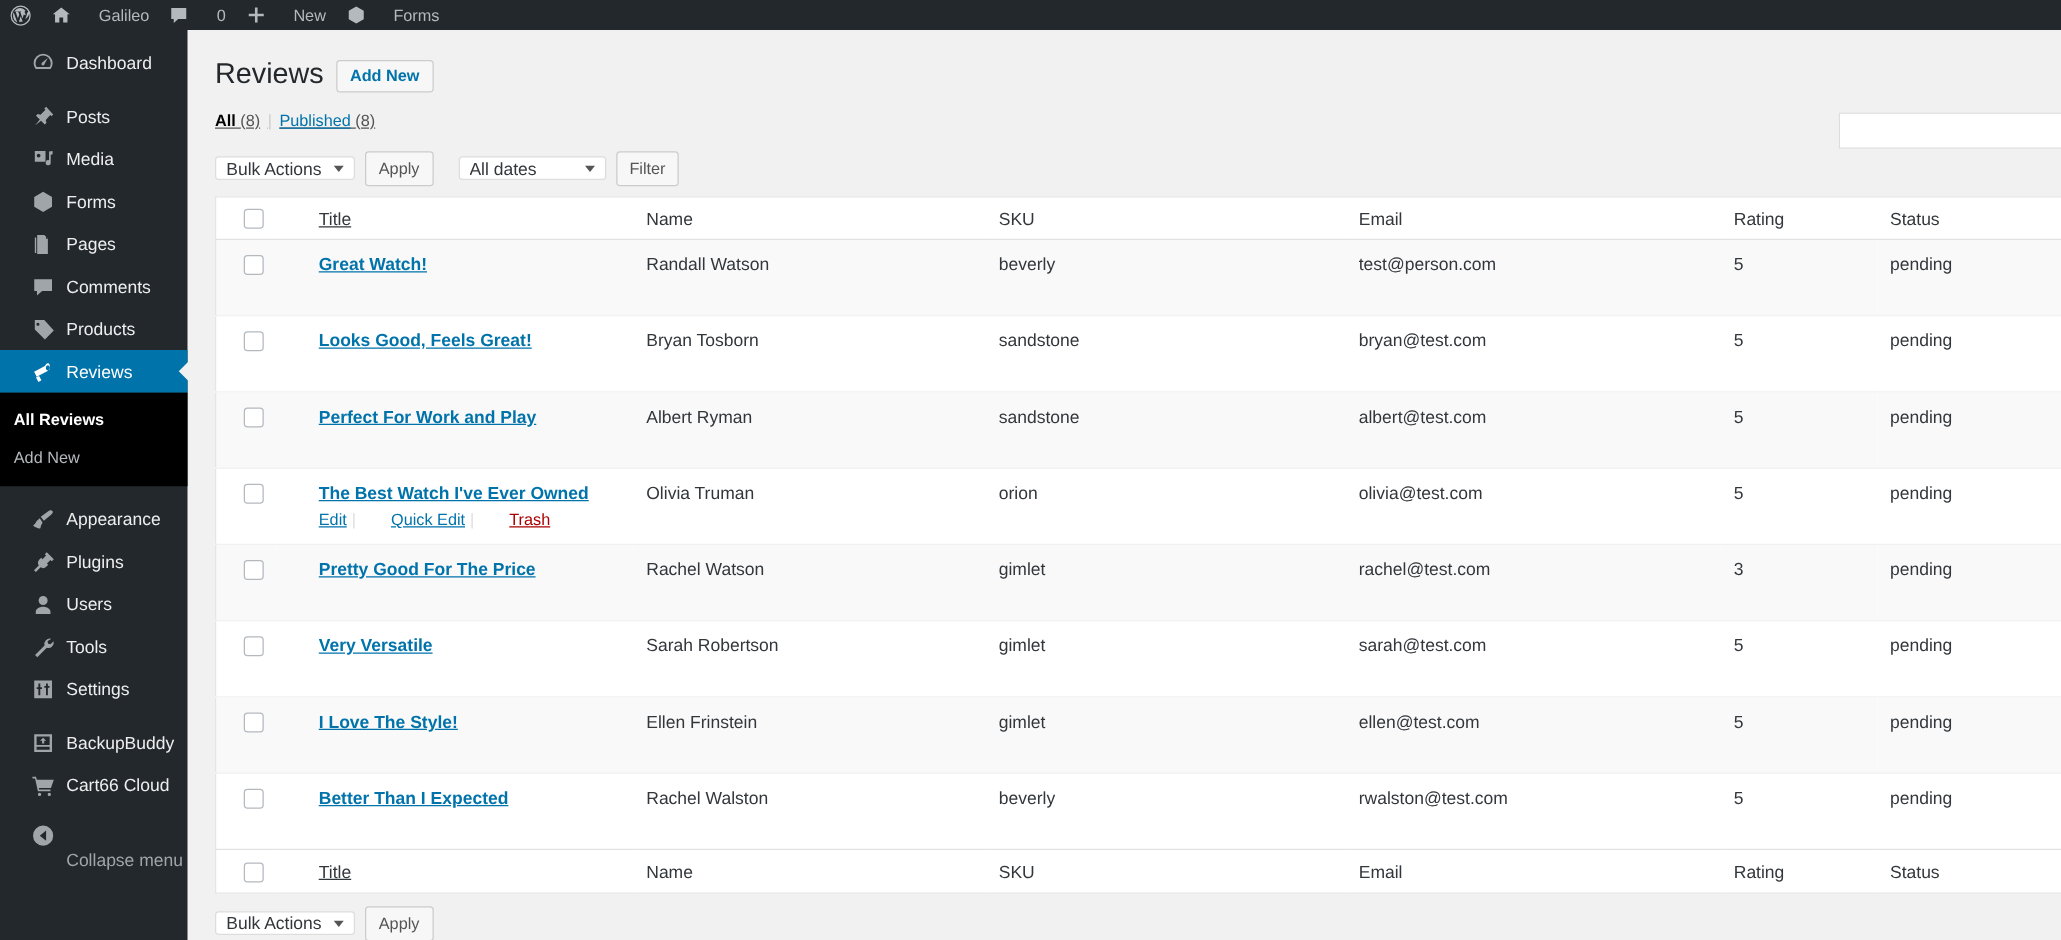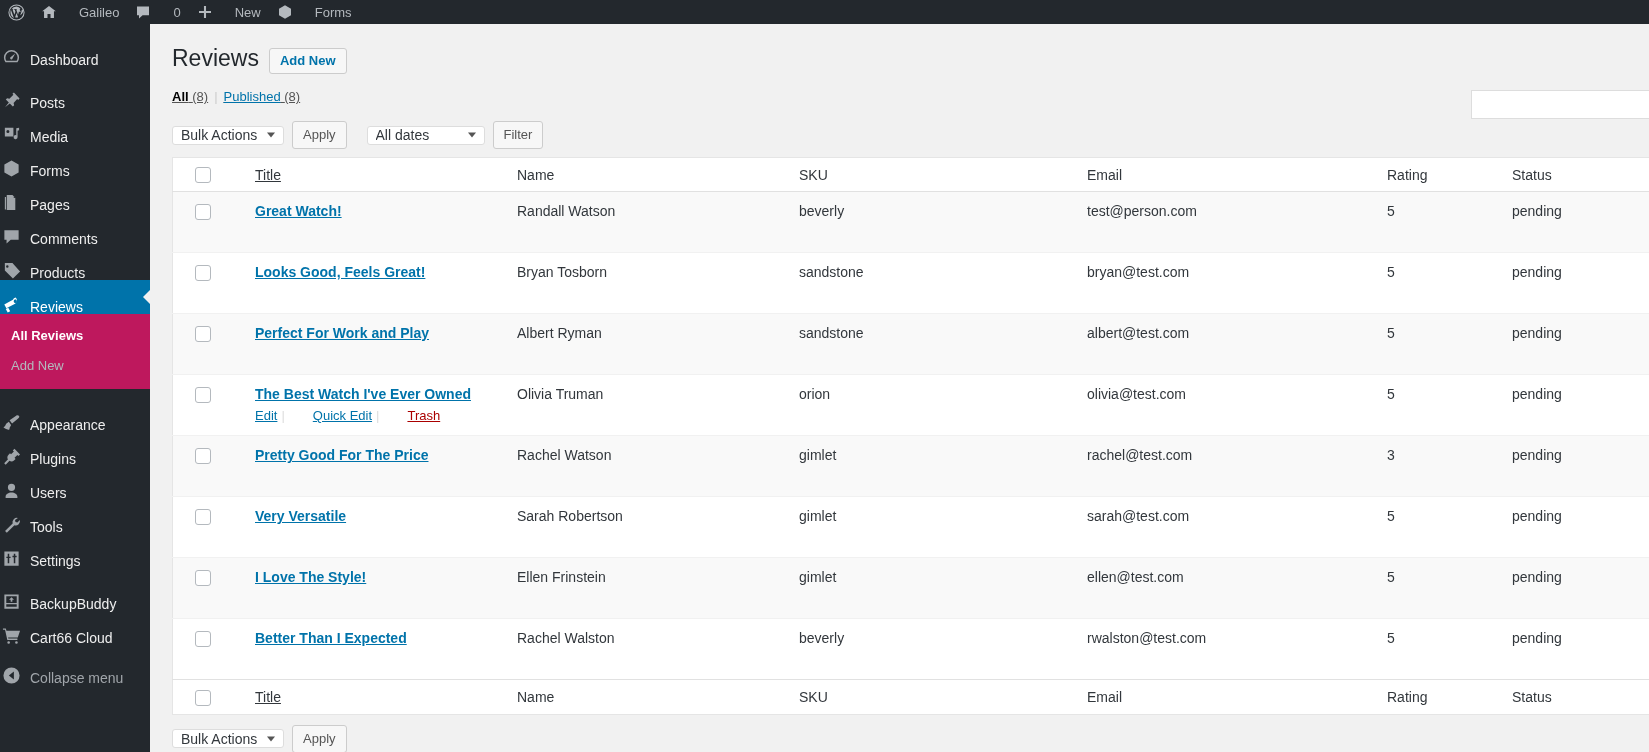--- a/index.html
+++ b/index.html
@@ -30,22 +30,22 @@
 
   
   #adminmenuwrap {
     position: absolute; top: 24px; left: 0;
     width: 150px; height: 728px;
     background: #23282d;
     z-index: 40;
   }
   .menu-item {
     position: relative;
-    display: flex; align-items: flex-end;
-    height: 34px; padding-left: 1px;
+    display: flex; align-items: center;
+    height: 34px; padding-left: 24px;
     color: #eee; font-size: 14px;
     gap: 9px;
   }
   .menu-item .mi-icon {
     width: 20px; height: 20px;
     display: flex; align-items: center; justify-content: center;
     flex: 0 0 20px;
   }
   .menu-item .mi-icon svg { display: block; fill: #a0a5aa; }
   .menu-item .mi-label { line-height: 1; }
@@ -56,21 +56,21 @@
   .menu-item.current .mi-icon svg { fill: #fff; }
   .menu-item.current::after {
     content: "";
     position: absolute; right: -1px; top: 50%;
     transform: translateY(-50%);
     border-style: solid;
     border-width: 8px 8px 8px 0;
     border-color: transparent #f1f1f1 transparent transparent;
   }
   .menu-sep { height: 9px; }
-  .submenu { background: #be185d; padding: 7px 0 8px 0; }
+  .submenu { background: #000000; padding: 7px 0 8px 0; }
   .submenu-item {
     display: block;
     padding: 6px 0 6px 11px;
     font-size: 13px; color: #b4b9be;
     line-height: 18px;
   }
   .submenu-item.current { color: #fff; font-weight: bold; }
   .collapse-row { margin-top: 6px; }
   .collapse-row .mi-label { color: #a0a5aa; margin-top: 40px; }
 

